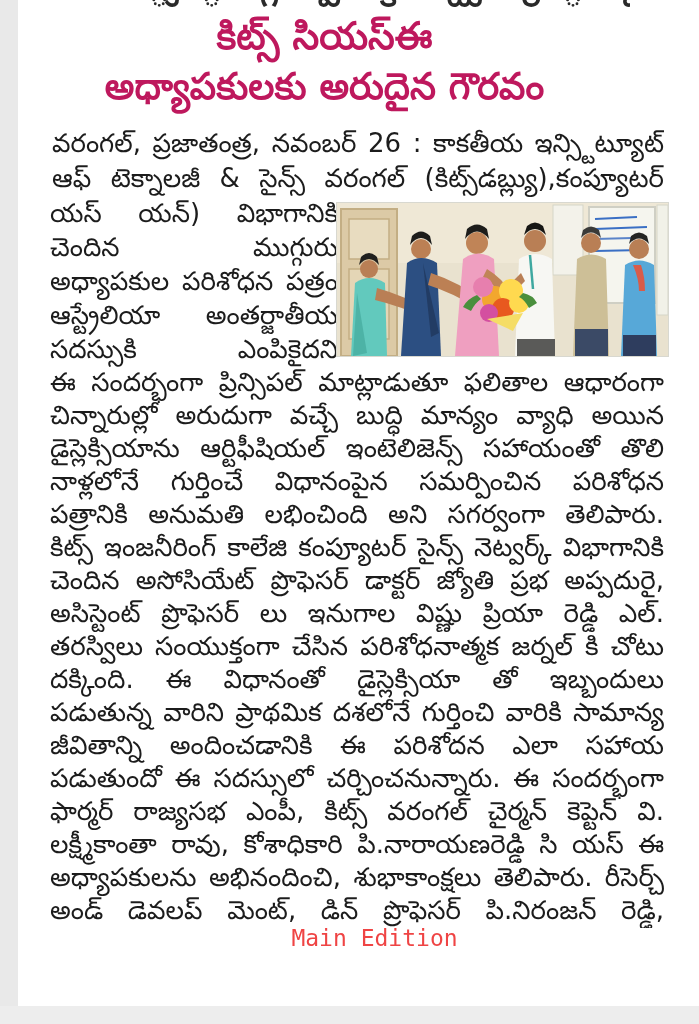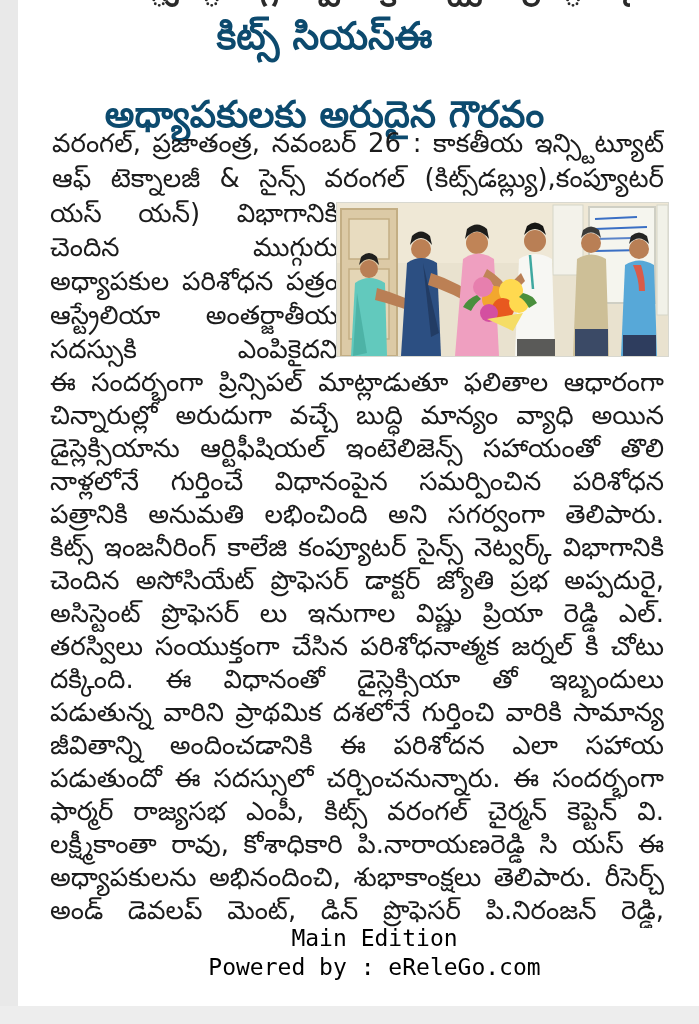--- a/index.html
+++ b/index.html
@@ -20,41 +20,41 @@
   .fragments{
     position:absolute;left:150px;top:0;width:480px;height:13px;
     overflow:hidden;color:#2a2a2a;
   }
   .fragments span{
     display:block;transform:translateY(-24px);
     font-size:32px;letter-spacing:14px;white-space:nowrap;font-weight:bold;
   }
   .headline{
     position:absolute;left:18px;top:10px;width:613px;
-    text-align:center;color:#0c4a6e;font-weight:bold;
+    text-align:center;color:#be185d;font-weight:bold;
   }
   .headline .h1{font-size:38px;line-height:52px;}
-  .headline .h2{font-size:37px;line-height:50px;margin-top:28px;}
+  .headline .h2{font-size:37px;line-height:50px;}
   .seg{
     position:absolute;color:#1c1c1c;
     font-size:26px;text-align:justify;overflow:hidden;
     word-spacing:2px;
   }
   #seg-intro{left:52px;top:126px;width:612px;height:72px;line-height:35px;}
   #seg-wrap {left:50px;top:196px;width:288px;height:172px;line-height:34px;}
   #seg-main {left:50px;top:366px;width:614px;height:562px;line-height:33px;}
   .photo{
     position:absolute;left:337px;top:203px;width:331px;height:153px;
     outline:1px solid #d8d8d0;background:#e9e2cf;overflow:hidden;
   }
   .photo svg{display:block;width:100%;height:100%;}
   .footer{
     position:absolute;left:0;top:924px;width:699px;
     padding-left:50px;box-sizing:border-box;
-    text-align:center;color:#000000;
+    text-align:center;color:#ef4444;
     font-family:"DejaVu Sans Mono","Liberation Mono",monospace;
     font-size:23px;line-height:29px;
   }
 </style>
 </head>
 <body>
 
 <div class="margin-left"></div>
 <div class="margin-bottom"></div>
 
@@ -135,14 +135,13 @@
     <path d="M284 153 L288 62 q14 -9 29 0 L320 153 Z" fill="#57a8d8"></path>
     <rect x="286" y="132" width="33" height="21" fill="#2e3d5e"></rect>
     <path d="M296 62 q6 14 6 26 l6 0 q0 -14 -4 -26 z" fill="#d85c4a"></path>
   </svg>
 </div>
 
 <div class="seg" id="seg-main">ఈ సందర్భంగా ప్రిన్సిపల్ మాట్లాడుతూ ఫలితాల ఆధారంగా చిన్నారుల్లో అరుదుగా వచ్చే బుద్ధి మాన్యం వ్యాధి అయిన డైస్లెక్సియాను ఆర్టిఫీషియల్ ఇంటెలిజెన్స్ సహాయంతో తొలి నాళ్లలోనే గుర్తించే విధానంపైన సమర్పించిన పరిశోధన పత్రానికి అనుమతి లభించింది అని సగర్వంగా తెలిపారు. కిట్స్ ఇంజనీరింగ్ కాలేజి కంప్యూటర్ సైన్స్ నెట్వర్క్ విభాగానికి చెందిన అసోసియేట్ ప్రొఫెసర్ డాక్టర్ జ్యోతి ప్రభ అప్పదురై, అసిస్టెంట్ ప్రొఫెసర్ లు ఇనుగాల విష్ణు ప్రియా రెడ్డి ఎల్. తరస్విలు సంయుక్తంగా చేసిన పరిశోధనాత్మక జర్నల్ కి చోటు దక్కింది. ఈ విధానంతో డైస్లెక్సియా తో ఇబ్బందులు పడుతున్న వారిని ప్రాథమిక దశలోనే గుర్తించి వారికి సామాన్య జీవితాన్ని అందించడానికి ఈ పరిశోదన ఎలా సహాయ పడుతుందో ఈ సదస్సులో చర్చించనున్నారు. ఈ సందర్భంగా ఫార్మర్ రాజ్యసభ ఎంపీ, కిట్స్ వరంగల్ చైర్మన్ కెప్టెన్ వి. లక్ష్మీకాంతా రావు, కోశాధికారి పి.నారాయణరెడ్డి సి యస్ ఈ అధ్యాపకులను అభినందించి, శుభాకాంక్షలు తెలిపారు. రీసెర్చ్ అండ్ డెవలప్ మెంట్, డిన్ ప్రొఫెసర్ పి.నిరంజన్ రెడ్డి, కంప్యూటర్ సైన్స్ నెట్వర్క్ విభాగాధిపతి, ప్రో. సూర నర్శింహ రెడ్డి, కెమిస్ట్రీ అసోసియేట్ ప్రొఫెసర్ &amp; పీఆర్వో డి. ప్రభాకరా చారి అధ్యాపకులు మరియు సిబ్బంది అభినందించారు.</div>
 
 <div class="footer">
   <div>Main Edition</div>
-  <div>Powered by : eReleGo.com</div>
 </div>
 
 </body></html>

